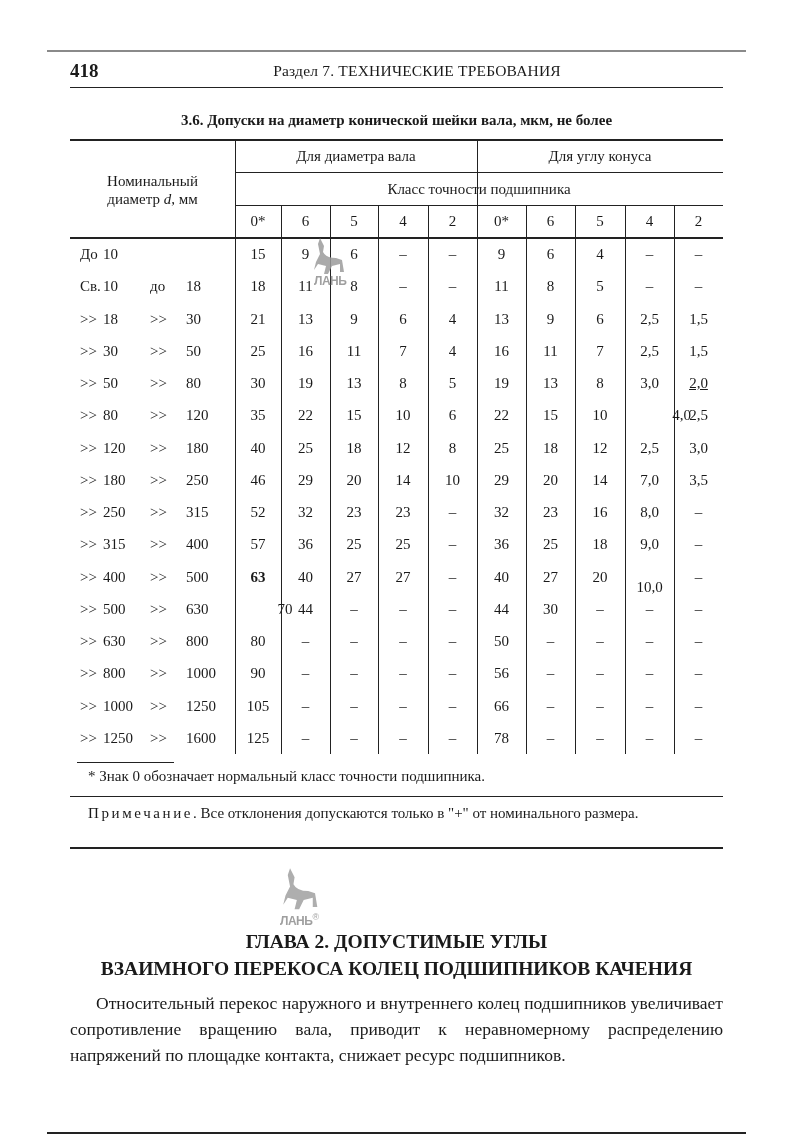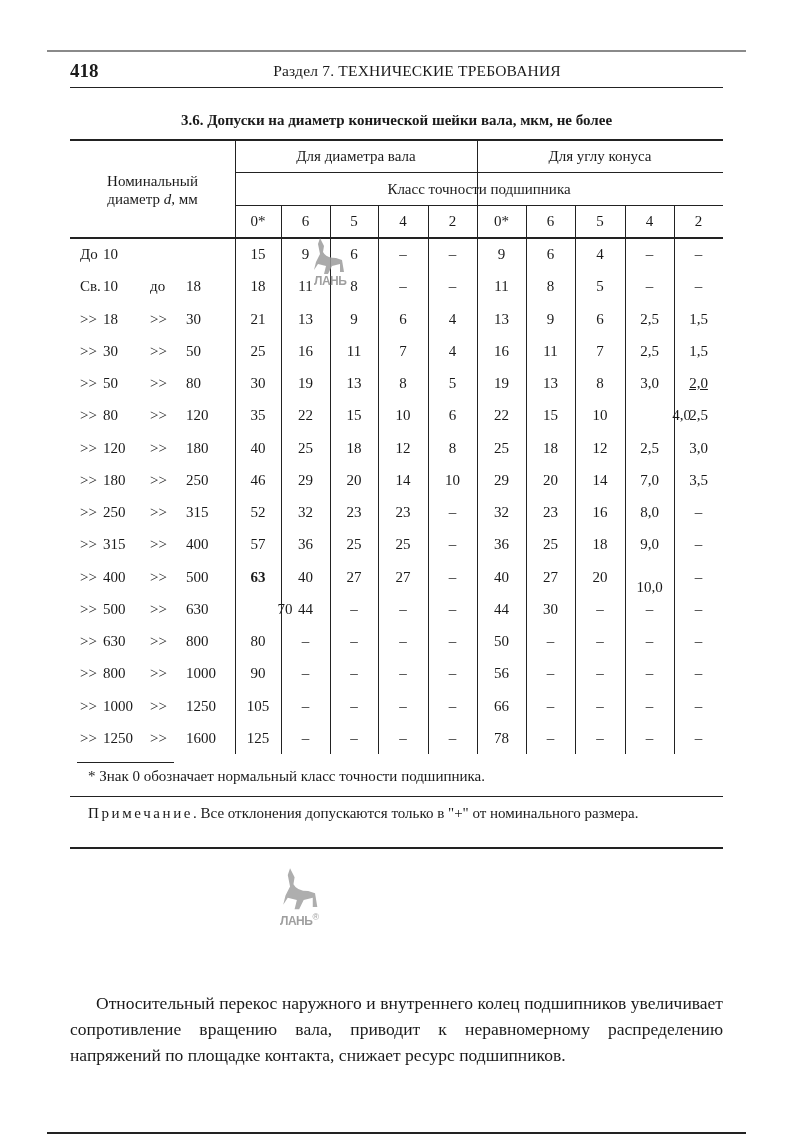--- a/index.html
+++ b/index.html
@@ -345,20 +345,22 @@
     </div>
 </div>
 
 <div class="rule" style="left:77px; top:762px; width:97px; height:1px;"></div>
 <div id="footnote" class="abs">* Знак 0 обозначает нормальный класс точности подшипника.</div>
 <div class="rule" style="left:70px; top:796px; width:653px; height:1px;"></div>
 <div id="note" class="abs"><span class="spaced">Примечание</span><span>. Все отклонения допускаются только в "+" от номинального размера.</span></div>
 <div class="rule" style="left:70px; top:847px; width:653px; height:2px;"></div>
 
 <div id="chapter-title" class="abs">
+  <div>ГЛАВА 2. ДОПУСТИМЫЕ УГЛЫ</div>
+  <div>ВЗАИМНОГО ПЕРЕКОСА КОЛЕЦ ПОДШИПНИКОВ КАЧЕНИЯ</div>
 </div>
 <div id="body-para" class="abs">Относительный перекос наружного и внутреннего колец подшипников увеличивает сопротивление вращению вала, приводит к неравномерному распределению напряжений по площадке контакта, снижает ресурс подшипников.</div>
 
 <div class="watermark" style="left:306px; top:236px;">
   <svg width="42" height="44" viewBox="0 0 42 44">
     <path d="M14 2 L18 10 L17 16 Q20 22 30 22 L36 24 L38 36 L34 36 L34 28 L26 30 L22 38 L18 38 L20 30 L12 28 L8 34 L10 26 L14 18 L12 8 Z" fill="#9c9c9c"></path>
   </svg>
   <div class="wm-text" style="margin-left:8px; margin-top:-6px;">ЛАНЬ</div>
 </div>
 <div class="watermark" style="left:274px; top:866px;">

